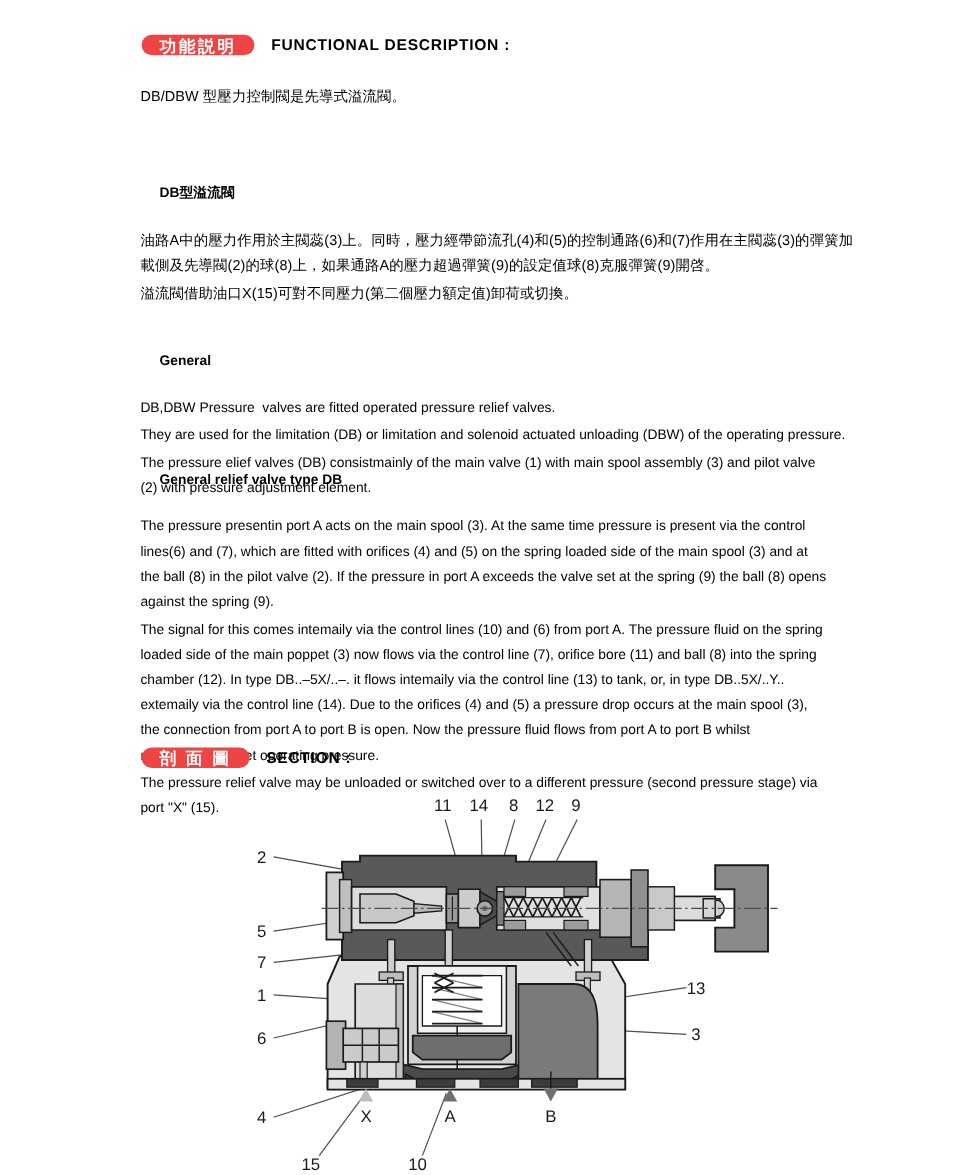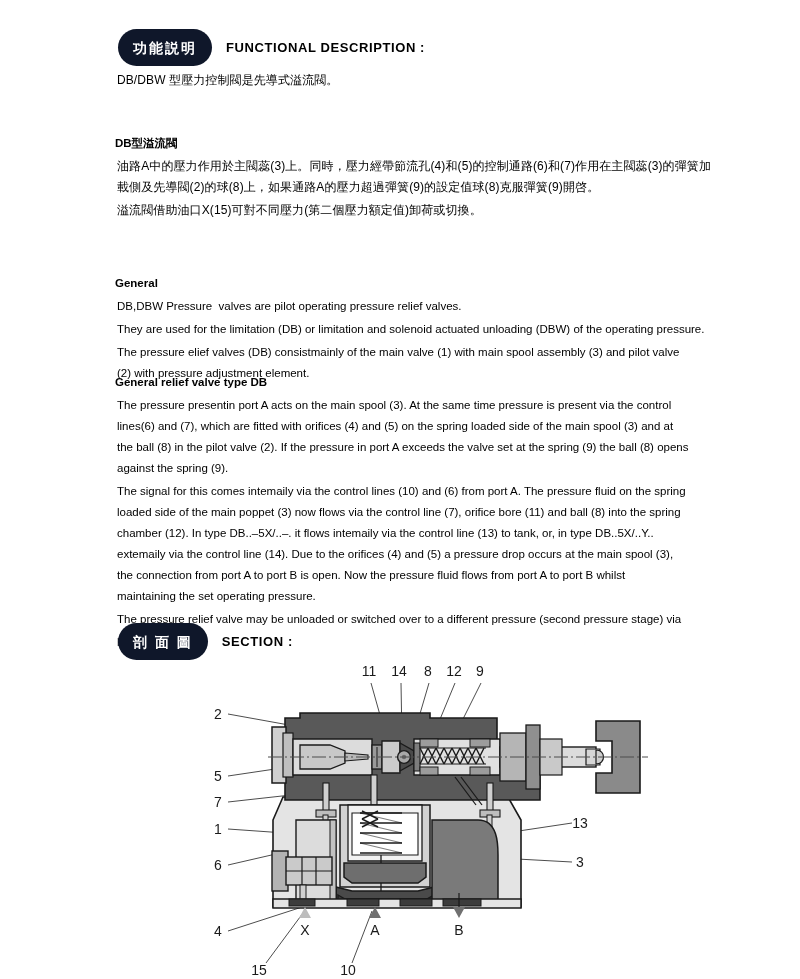--- a/index.html
+++ b/index.html
@@ -17,24 +17,24 @@
   }
 
   
   .sec-head {
     position: absolute;
     display: flex;
     align-items: center;
     gap: 14px;
   }
   .pill {
-    background: #0f172a;
+    background: #ef4444;
     color: #ffffff;
     border-radius: 999px;
-    height: 37px;
+    height: 17px;
     display: flex;
     align-items: center;
     justify-content: center;
     padding: 0 15px;
     font-weight: bold;
     font-size: 14px;
     letter-spacing: 2px;
     line-height: 1;
     white-space: nowrap;
   }
@@ -54,21 +54,21 @@
   .p {
     font-size: 11.5px;
     line-height: 21px;
     margin: 2px;
     white-space: pre-wrap;
   }
   .p.cjk { font-size: 12px; letter-spacing: 0.1px; }
   .sub {
     font-size: 11.5px;
     font-weight: bold;
-    margin: 0;
+    margin: 18px;
     line-height: 21px;
   }
 
   
   #figure {
     position: absolute;
     left: 0;
     top: 655px;
     width: 800px;
     height: 324px;
@@ -100,21 +100,21 @@
 
 <div class="txt-block" style="top:133px;">
   <p class="sub">DB型溢流閥</p>
   <p class="p cjk">油路A中的壓力作用於主閥蕊(3)上。同時，壓力經帶節流孔(4)和(5)的控制通路(6)和(7)作用在主閥蕊(3)的彈簧加
 載側及先導閥(2)的球(8)上，如果通路A的壓力超過彈簧(9)的設定值球(8)克服彈簧(9)開啓。</p>
   <p class="p cjk">溢流閥借助油口X(15)可對不同壓力(第二個壓力額定值)卸荷或切換。</p>
 </div>
 
 <div class="txt-block" style="top:273px;">
   <p class="sub">General</p>
-  <p class="p">DB,DBW Pressure  valves are pilot operating pressure relief valves.</p>
+  <p class="p">DB,DBW Pressure  valves are fitted operated pressure relief valves.</p>
   <p class="p">They are used for the limitation (DB) or limitation and solenoid actuated unloading (DBW) of the operating pressure.</p>
   <p class="p">The pressure elief valves (DB) consistmainly of the main valve (1) with main spool assembly (3) and pilot valve
 (2) with pressure adjustment element.</p>
 </div>
 
 <div class="txt-block" style="top:372px;">
   <p class="sub">General relief valve type DB</p>
   <p class="p">The pressure presentin port A acts on the main spool (3). At the same time pressure is present via the control
 lines(6) and (7), which are fitted with orifices (4) and (5) on the spring loaded side of the main spool (3) and at
 the ball (8) in the pilot valve (2). If the pressure in port A exceeds the valve set at the spring (9) the ball (8) opens

